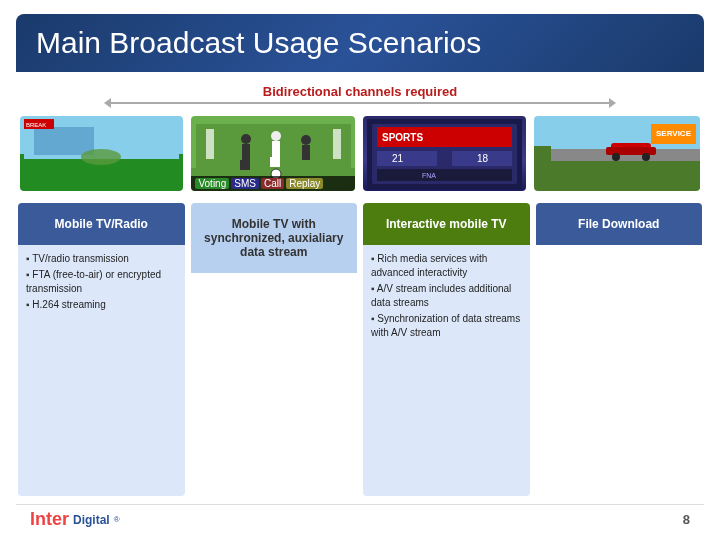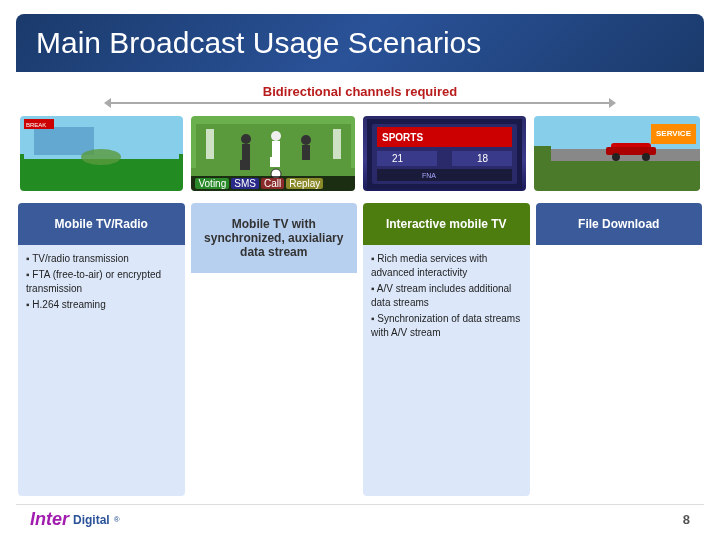--- a/index.html
+++ b/index.html
@@ -157,24 +157,23 @@
       padding: 4px 14px;
       border-top: 1px solid #ddd;
       margin: 0 8px;
     }
     .logo-area {
       display: flex;
       align-items: center;
       gap: 4px;
     }
     .logo-inter {
-      color: #a21caf;
+      color: #ef4444;
       font-size: 18px;
       font-weight: bold;
-      font-style: italic;
     }
     .logo-digital {
       color: #2a5298;
       font-size: 12px;
       font-weight: bold;
     }
     .logo-tm {
       font-size: 8px;
       color: #2a5298;
       vertical-align: super;

